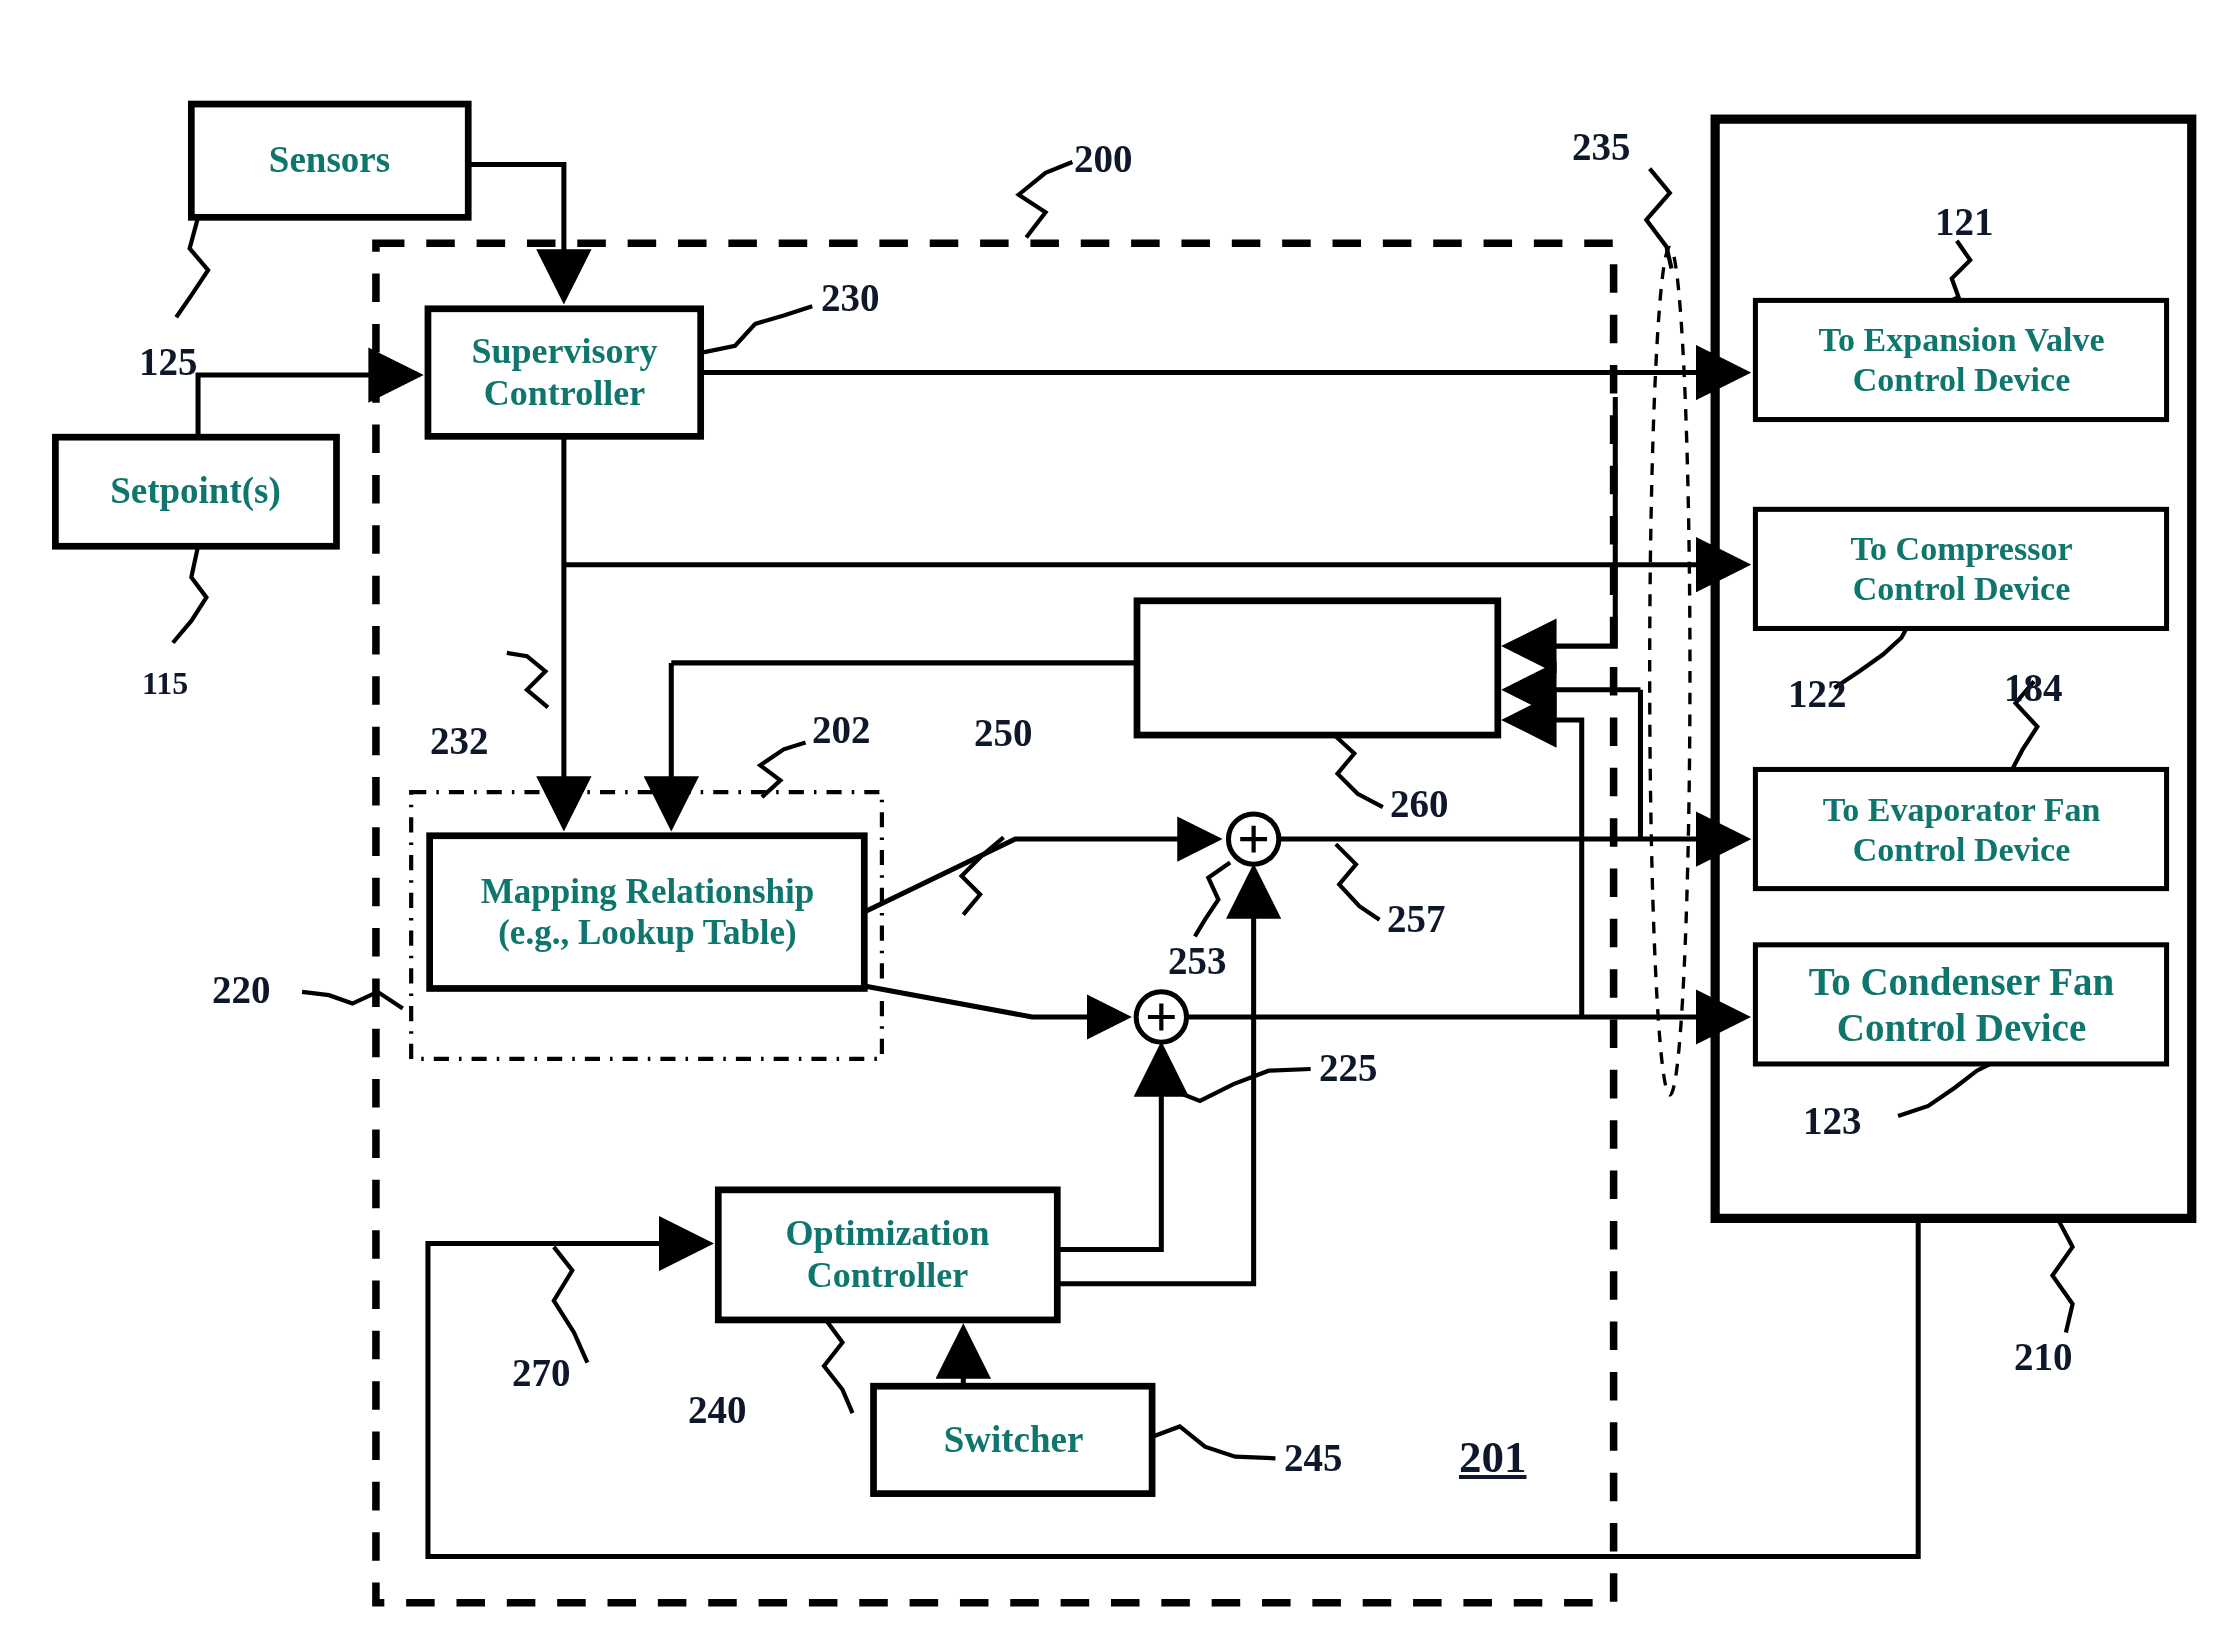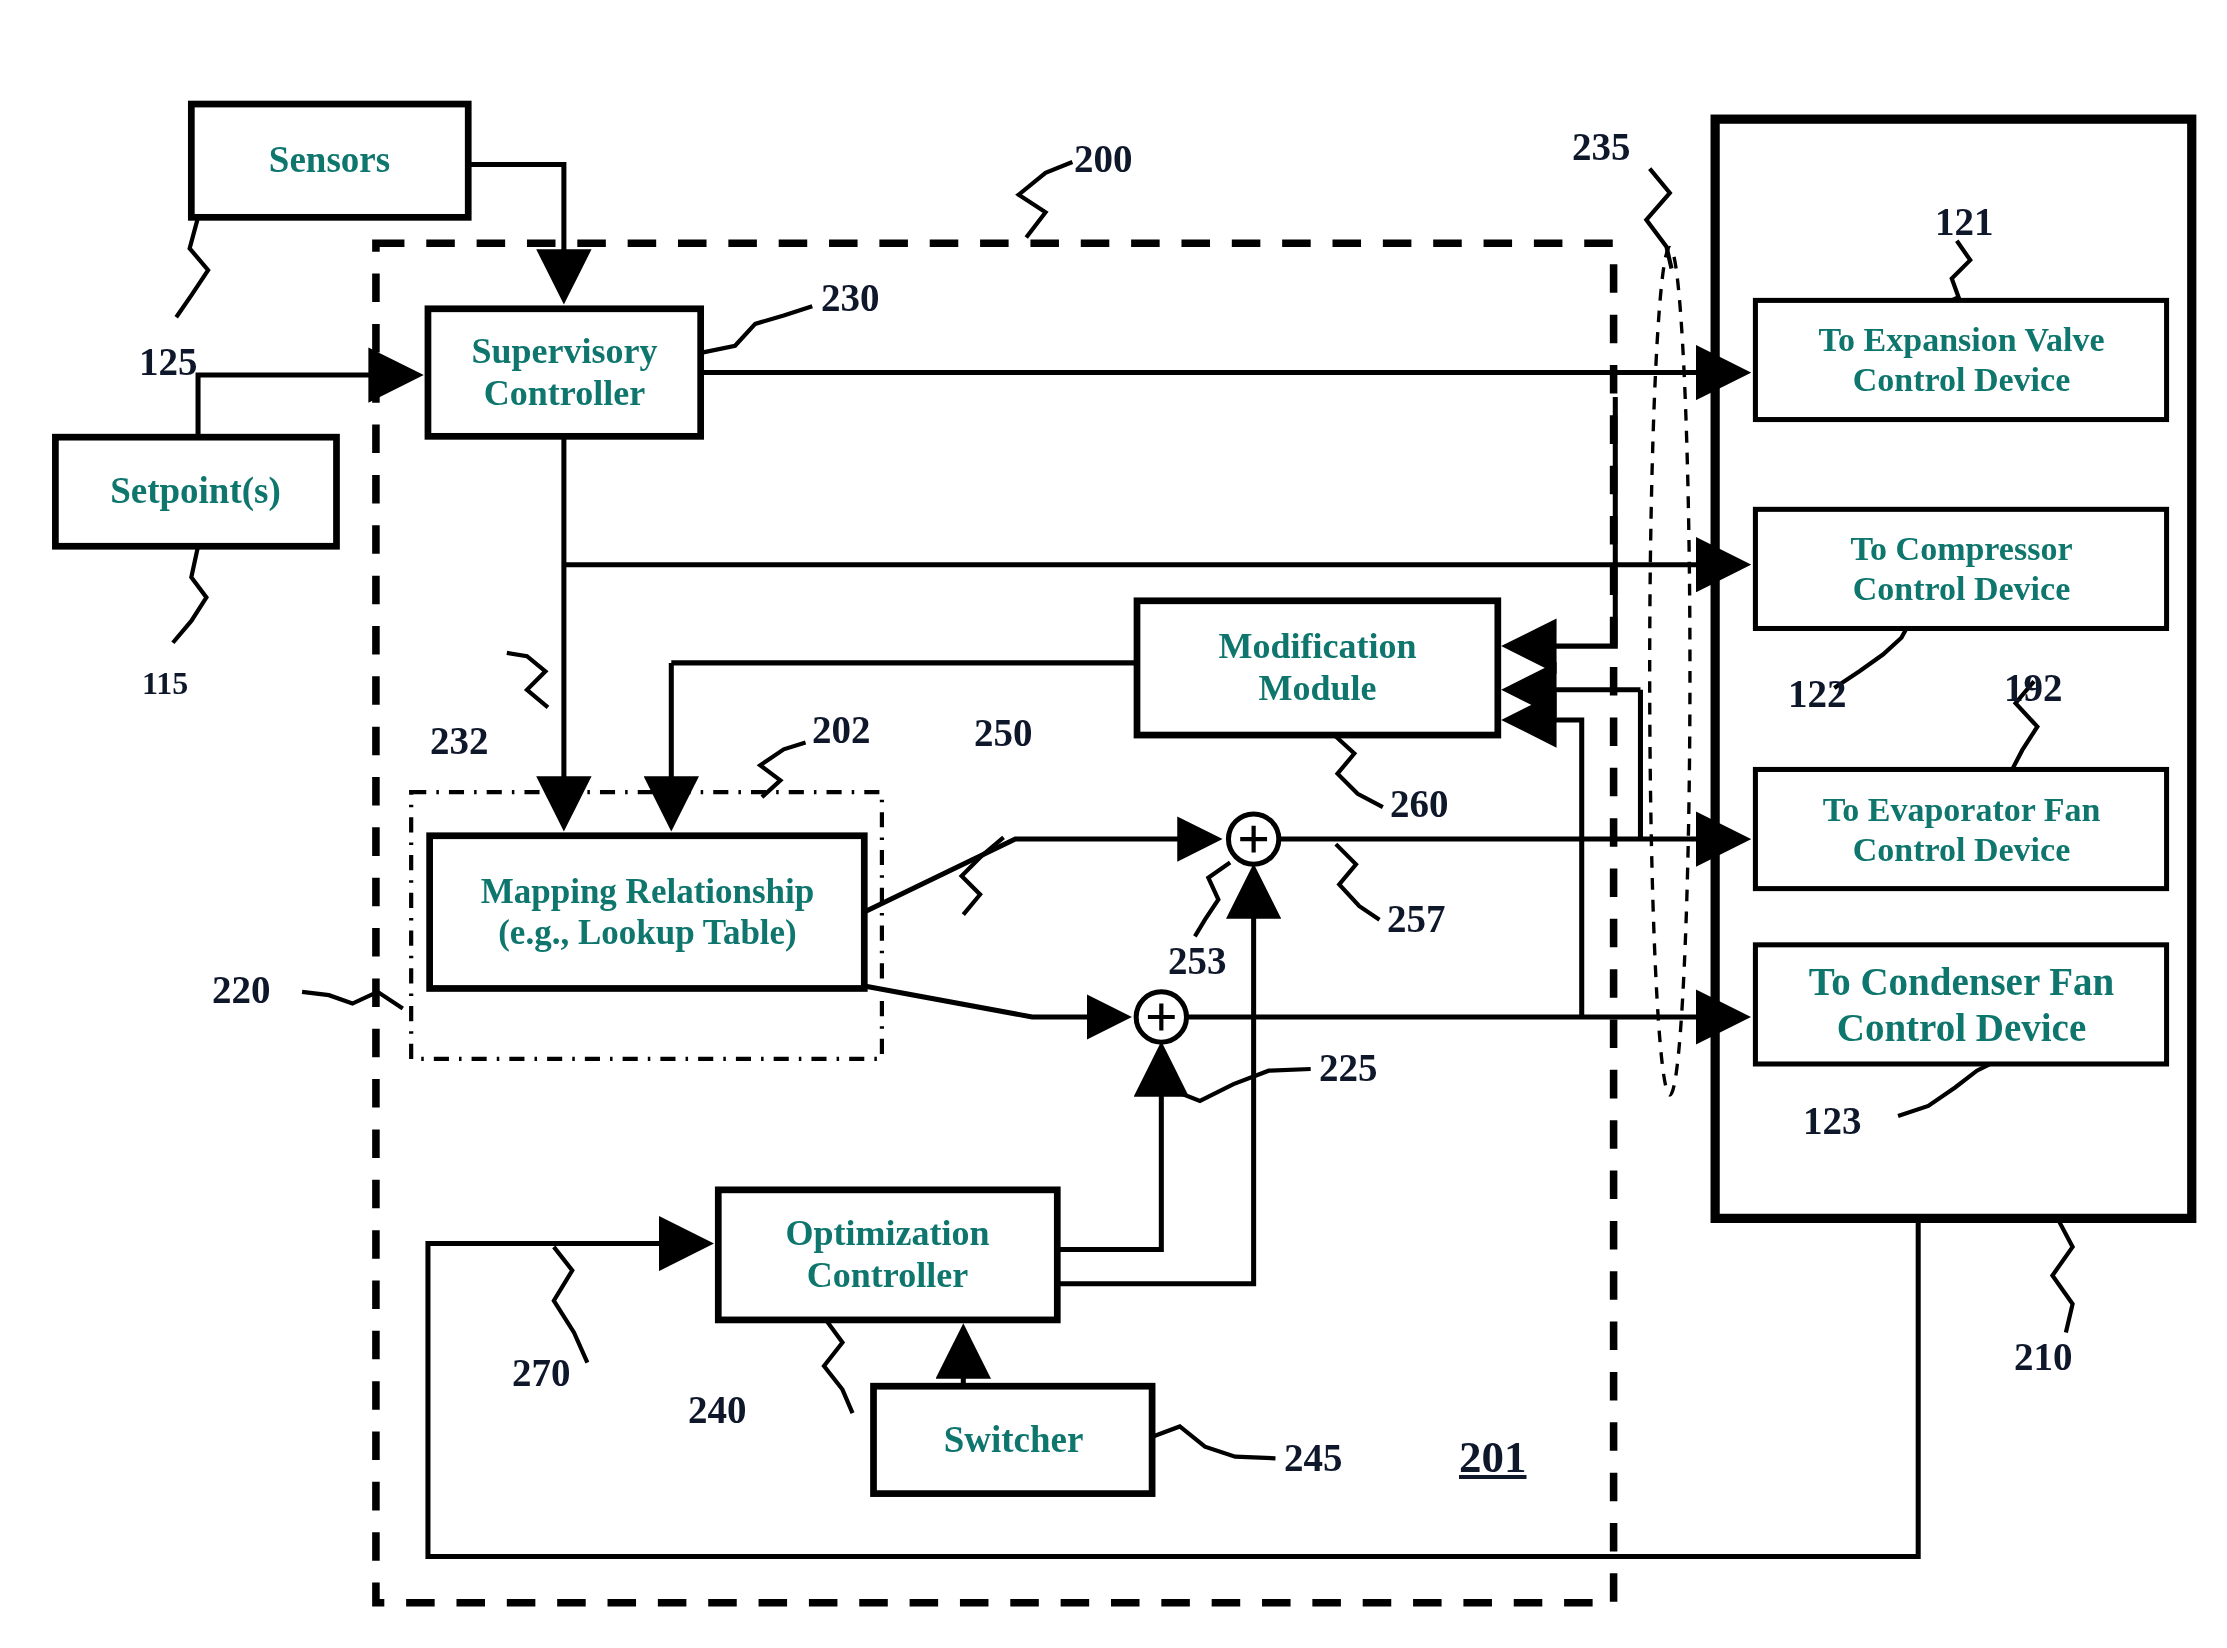--- a/index.html
+++ b/index.html
@@ -141,24 +141,20 @@
   <div class="boxlabel" style="left:428px;top:309px;width:273px;height:128px;font-size:36px;flex-direction:column;">
     <span>Supervisory</span>
     <span>Controller</span>
   </div>
 
   <div class="boxlabel" style="left:430px;top:836px;width:435px;height:153px;font-size:35px;flex-direction:column;justify-content:center;">
     <span>Mapping Relationship</span>
     <span>(e.g., Lookup Table)</span>
   </div>
 
-  <div class="boxlabel" style="left:1137px;top:601px;width:361px;height:134px;font-size:36px;flex-direction:column;">
-    <span>Modification</span>
-    <span>Module</span>
-  </div>
 
   <div class="boxlabel" style="left:718px;top:1190px;width:339px;height:130px;font-size:36px;flex-direction:column;">
     <span>Optimization</span>
     <span>Controller</span>
   </div>
 
   <div class="boxlabel" style="left:874px;top:1387px;width:279px;height:107px;font-size:37px;">
     <span>Switcher</span>
   </div>
 
@@ -194,18 +190,18 @@
   <div class="reftag" style="left:1387px;top:896px;font-size:39px;">257</div>
   <div class="reftag" style="left:1390px;top:781px;font-size:39px;">260</div>
   <div class="reftag" style="left:1319px;top:1045px;font-size:39px;">225</div>
   <div class="reftag" style="left:688px;top:1387px;font-size:39px;">240</div>
   <div class="reftag" style="left:512px;top:1350px;font-size:39px;">270</div>
   <div class="reftag" style="left:1284px;top:1435px;font-size:39px;">245</div>
   <div class="reftag underline" style="left:1459px;top:1431px;font-size:45px;">201</div>
   <div class="reftag" style="left:1572px;top:124px;font-size:39px;">235</div>
   <div class="reftag" style="left:1935px;top:199px;font-size:39px;">121</div>
   <div class="reftag" style="left:1788px;top:671px;font-size:39px;">122</div>
-  <div class="reftag" style="left:2004px;top:665px;font-size:39px;">192</div>
+  <div class="reftag" style="left:2004px;top:665px;font-size:39px;">184</div>
   <div class="reftag" style="left:1803px;top:1098px;font-size:39px;">123</div>
   <div class="reftag" style="left:2014px;top:1334px;font-size:39px;">210</div>
 
 </div>
 
 
 </body></html>

